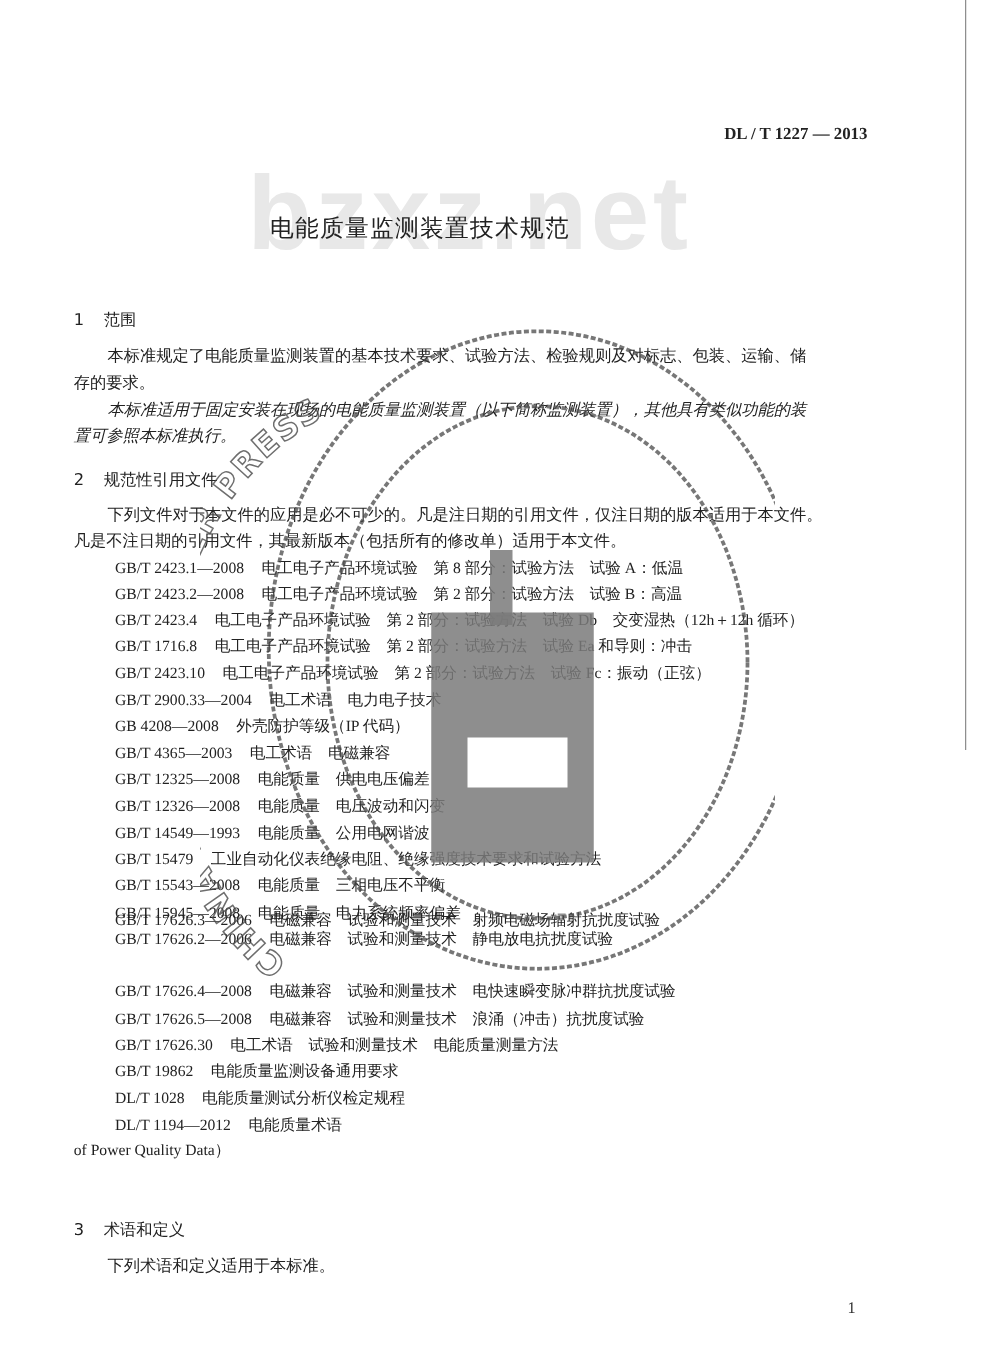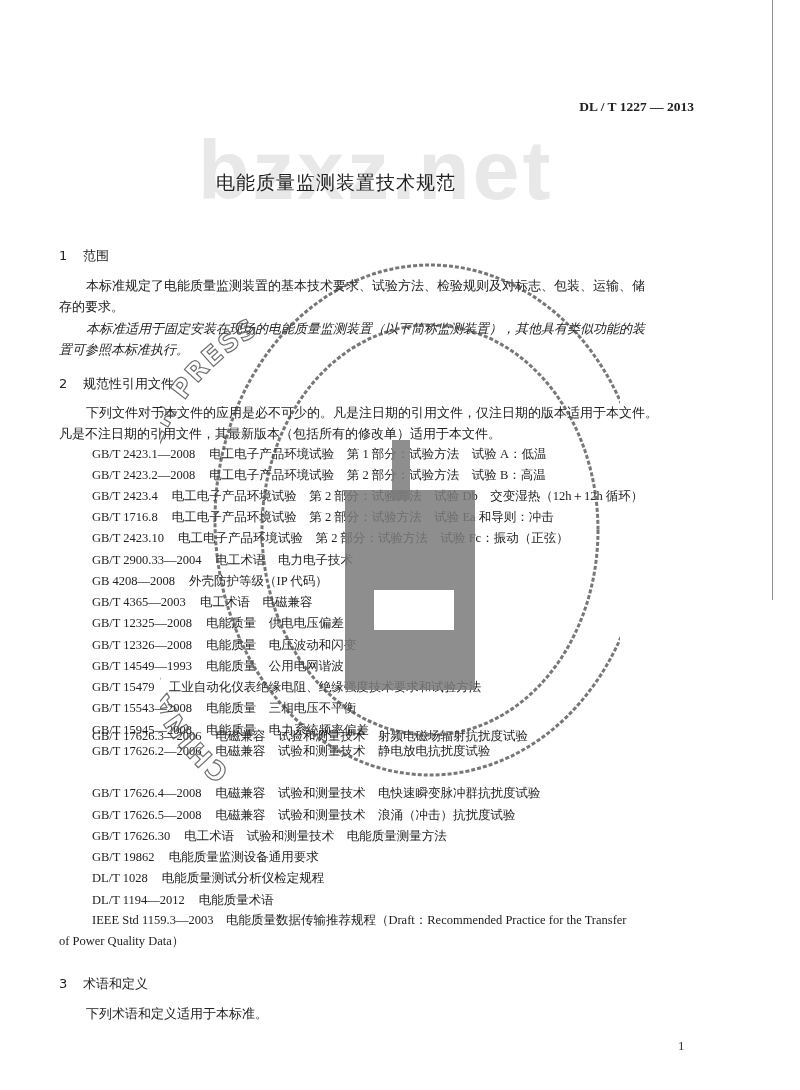--- a/index.html
+++ b/index.html
@@ -82,21 +82,21 @@
 
   <div class="section-h" style="top:375px;">
     <span class="num">2</span><span>规范性引用文件</span>
   </div>
   <div class="para" style="top:402px; width:650px;">
     <div class="indent">下列文件对于本文件的应用是必不可少的。凡是注日期的引用文件，仅注日期的版本适用于本文件。</div>
     <div>凡是不注日期的引用文件，其最新版本（包括所有的修改单）适用于本文件。</div>
   </div>
 
   <div id="ref-list">
-    <div class="ref" style="top:446px;"><span class="code">GB/T 2423.1—2008</span><span>电工电子产品环境试验　第 1 部分：试验方法　试验 A：低温</span></div>
+    <div class="ref" style="top:446px;"><span class="code">GB/T 2423.1—2008</span><span>电工电子产品环境试验　第 8 部分：试验方法　试验 A：低温</span></div>
     <div class="ref" style="top:467px;"><span class="code">GB/T 2423.2—2008</span><span>电工电子产品环境试验　第 2 部分：试验方法　试验 B：高温</span></div>
     <div class="ref" style="top:488px;"><span class="code">GB/T 2423.4</span><span>电工电子产品环境试验　第 2 部分：试验方法　试验 Db　交变湿热（12h＋12h 循环）</span></div>
     <div class="ref" style="top:509px;"><span class="code">GB/T 1716.8</span><span>电工电子产品环境试验　第 2 部分：试验方法　试验 Ea 和导则：冲击</span></div>
     <div class="ref" style="top:530px;"><span class="code">GB/T 2423.10</span><span>电工电子产品环境试验　第 2 部分：试验方法　试验 Fc：振动（正弦）</span></div>
     <div class="ref" style="top:552px;"><span class="code">GB/T 2900.33—2004</span><span>电工术语　电力电子技术</span></div>
     <div class="ref" style="top:573px;"><span class="code">GB 4208—2008</span><span>外壳防护等级（IP 代码）</span></div>
     <div class="ref" style="top:594px;"><span class="code">GB/T 4365—2003</span><span>电工术语　电磁兼容</span></div>
     <div class="ref" style="top:615px;"><span class="code">GB/T 12325—2008</span><span>电能质量　供电电压偏差</span></div>
     <div class="ref" style="top:637px;"><span class="code">GB/T 12326—2008</span><span>电能质量　电压波动和闪变</span></div>
     <div class="ref" style="top:658px;"><span class="code">GB/T 14549—1993</span><span>电能质量　公用电网谐波</span></div>
@@ -107,21 +107,20 @@
     <div class="ref" style="top:728px;"><span class="code">GB/T 17626.3—2006</span><span>电磁兼容　试验和测量技术　射频电磁场辐射抗扰度试验</span></div>
     <div class="ref" style="top:785px;"><span class="code">GB/T 17626.4—2008</span><span>电磁兼容　试验和测量技术　电快速瞬变脉冲群抗扰度试验</span></div>
     <div class="ref" style="top:807px;"><span class="code">GB/T 17626.5—2008</span><span>电磁兼容　试验和测量技术　浪涌（冲击）抗扰度试验</span></div>
     <div class="ref" style="top:828px;"><span class="code">GB/T 17626.30</span><span>电工术语　试验和测量技术　电能质量测量方法</span></div>
     <div class="ref" style="top:849px;"><span class="code">GB/T 19862</span><span>电能质量监测设备通用要求</span></div>
     <div class="ref" style="top:870px;"><span class="code">DL/T 1028</span><span>电能质量测试分析仪检定规程</span></div>
     <div class="ref" style="top:892px;"><span class="code">DL/T 1194—2012</span><span>电能质量术语</span></div>
   </div>
 
   <div class="ieee" style="top:910px;">
-    <div class="first">IEEE Std 1159.3—2003　电能质量数据传输推荐规程（Draft：Recommended Practice for the Transfer</div>
     <div>of Power Quality Data）</div>
   </div>
 
   <div class="section-h" style="top:975px;">
     <span class="num">3</span><span>术语和定义</span>
   </div>
   <div class="para" style="top:1003px;">
     <div class="indent">下列术语和定义适用于本标准。</div>
   </div>
 

